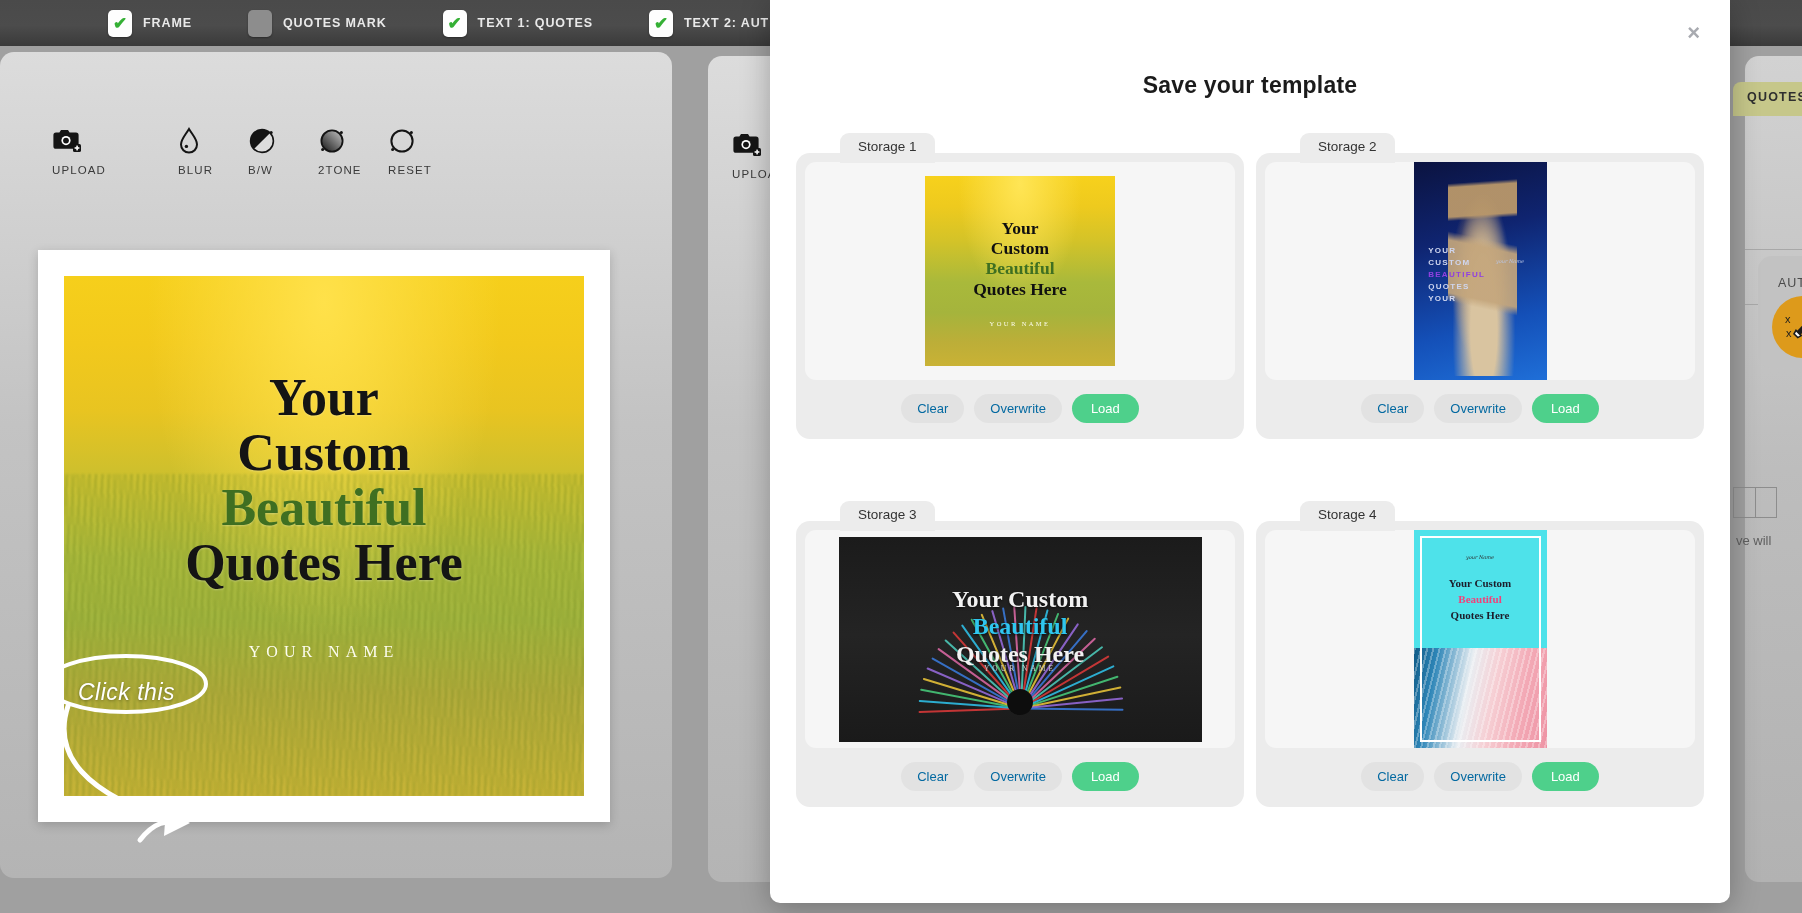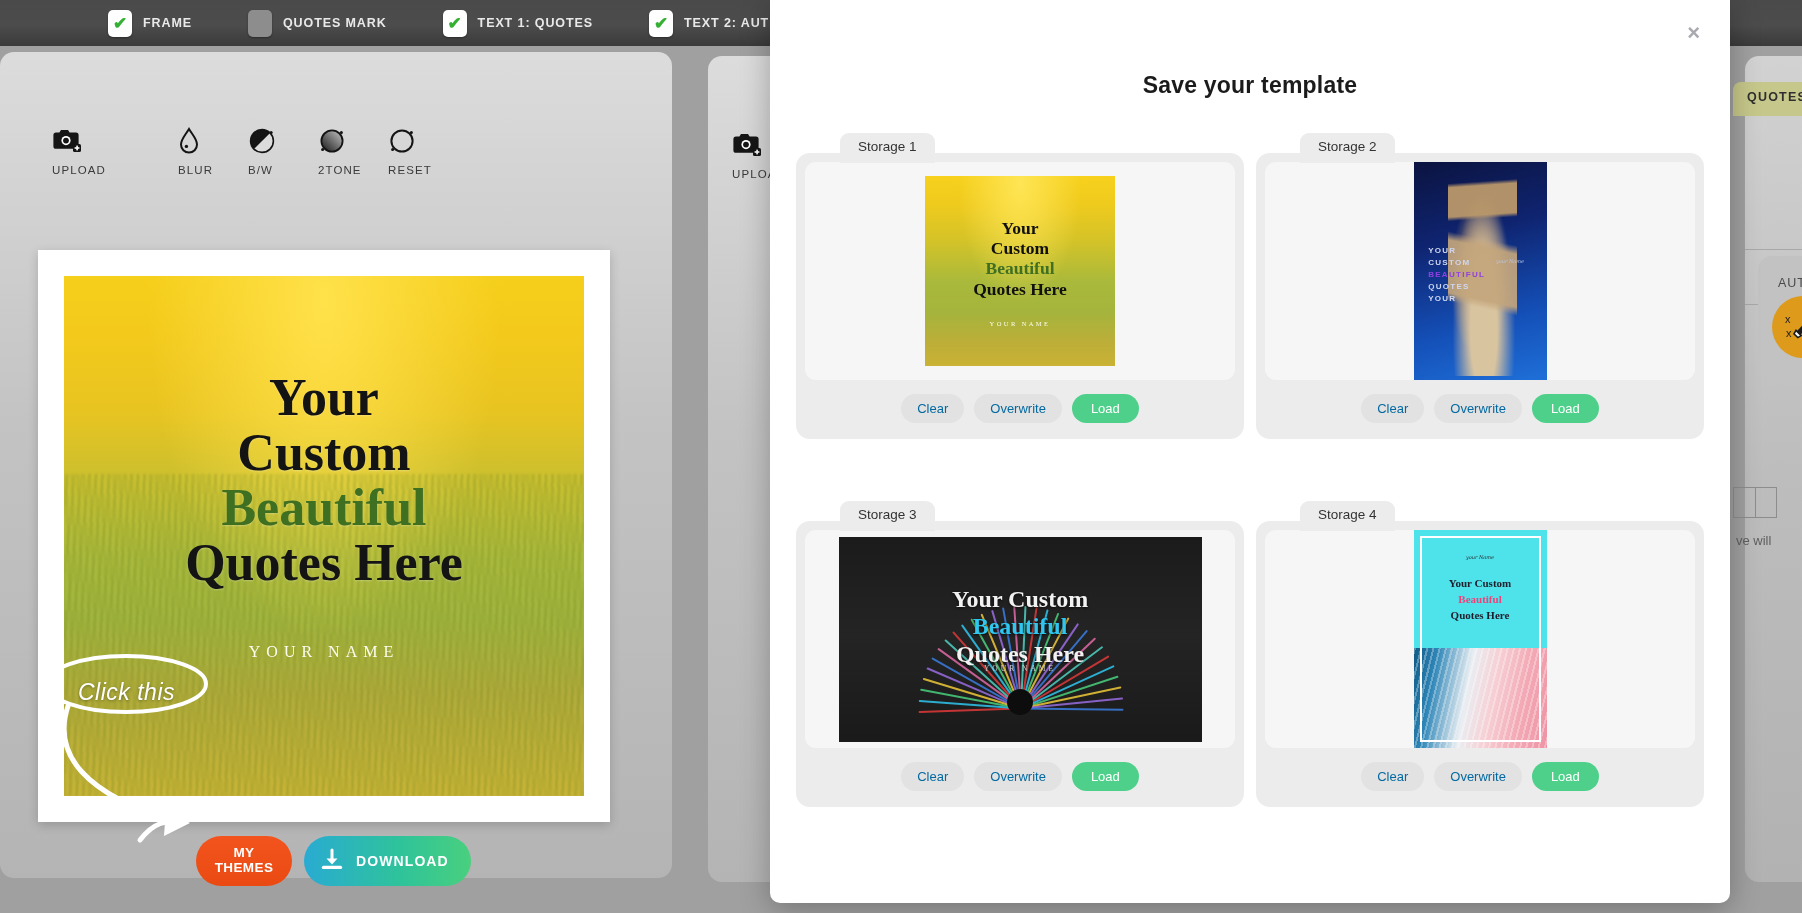--- a/index.html
+++ b/index.html
@@ -344,36 +344,20 @@
     </div>
 
     <svg class="annot" style="left:44px; top:592px;" width="250" height="230">
       <ellipse cx="82" cy="40" rx="80" ry="28" fill="none" stroke="#fff" stroke-width="4"></ellipse>
       <path d="M24 62 C8 110, 40 150, 132 178" fill="none" stroke="#fff" stroke-width="5" stroke-linecap="round"></path>
       <path d="M96 196 C110 178, 122 176, 140 178" fill="none" stroke="#fff" stroke-width="5" stroke-linecap="round"></path>
       <path d="M122 164 L146 179 L120 192 z" fill="#fff"></path>
     </svg>
     <div class="annot-text">Click this</div>
 
-    <div class="btn-row">
-      <button class="btn-mythemes">
-        <span>MY</span><br>
-        <span>THEMES</span>
-      </button>
-      <button class="btn-download">
-        <span>
-          <svg width="24" height="24" viewBox="0 0 24 24">
-              <path d="M12 2v11" stroke="#fff" stroke-width="3" stroke-linecap="round"></path>
-              <path d="M6.5 10.5L12 16.4l5.5-5.9z" fill="#fff"></path>
-              <path d="M3.5 19.4h17" stroke="#fff" stroke-width="3.4" stroke-linecap="round"></path>
-            </svg>
-        </span>
-        <span>DOWNLOAD</span>
-      </button>
-    </div>
   </div>
 
   <div class="panel" id="panel-mid">
     <div class="tool-row" style="left:24px; top:72px;">
       <div class="tool">
         <span class="glyph">
           <svg width="30" height="26" viewBox="0 0 30 26">
               <path fill="#151515" d="M9 2h7l1.6 2.6H24a2.6 2.6 0 012.6 2.6v11A2.6 2.6 0 0124 20.8H4A2.6 2.6 0 011.4 18.2v-11A2.6 2.6 0 014 4.6h3.4L9 2z"></path>
               <circle cx="14" cy="12.6" r="4.6" fill="#fff"></circle>
               <circle cx="14" cy="12.6" r="2.9" fill="#151515"></circle>

